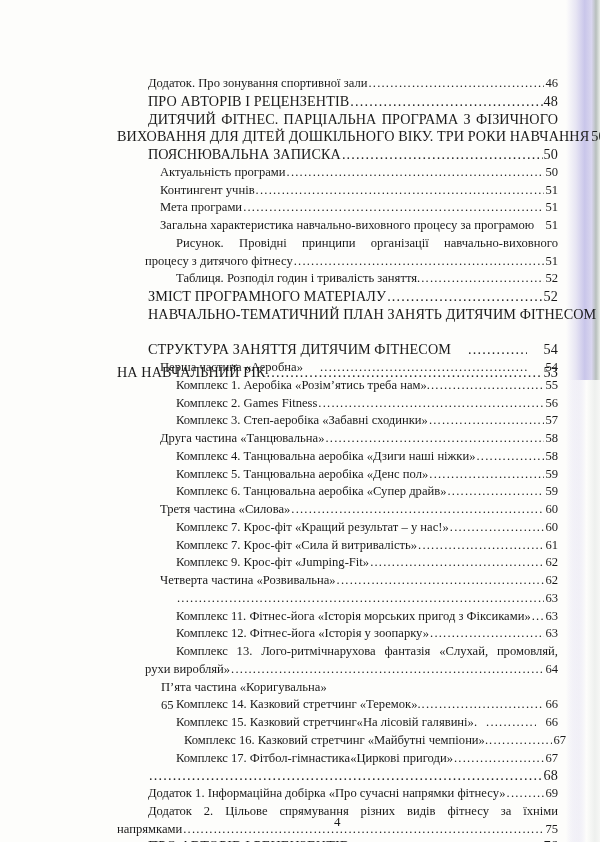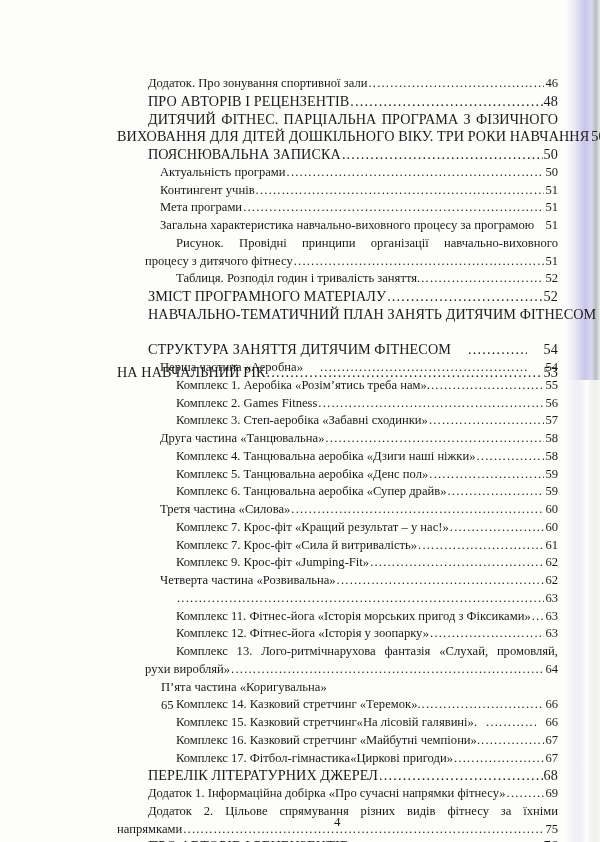--- a/index.html
+++ b/index.html
@@ -214,32 +214,31 @@
     <div class="row small" style="top: 621.25px; left: 176px; width: 382px;">
       <span class="t">Комплекс 14. Казковий стретчинг «Теремок».</span>
       <span class="dots"></span>
       <span class="p">66</span>
     </div>
     <div class="row small" style="top: 639px; left: 176px; width: 382px; gap: 8px;">
       <span class="t">Комплекс 15. Казковий стретчинг«На лісовій галявині».</span>
       <span class="dots"></span>
       <span class="p">66</span>
     </div>
-    <div class="row small" style="top: 656.75px; left: 176px; width: 382px;">
+    <div class="row small" style="top: 656.75px; left: 184px; width: 382px;">
       <span class="t">Комплекс 16. Казковий стретчинг «Майбутні чемпіони».</span>
       <span class="dots"></span>
       <span class="p">67</span>
     </div>
     <div class="row small" style="top: 674.5px; left: 176px; width: 382px;">
       <span class="t">Комплекс 17. Фітбол-гімнастика«Циркові пригоди»</span>
       <span class="dots"></span>
       <span class="p">67</span>
     </div>
     <div class="row caps" style="top: 692.25px; left: 148px; width: 410px;">
-      <span class="t">ПЕРЕЛІК ЛІТЕРАТУРНИХ ДЖЕРЕЛ</span>
       <span class="dots"></span>
       <span class="p">68</span>
     </div>
     <div class="row small" style="top: 710px; left: 148px; width: 410px;">
       <span class="t">Додаток 1. Інформаційна добірка «Про сучасні напрямки фітнесу»</span>
       <span class="dots"></span>
       <span class="p">69</span>
     </div>
     <div class="row small just" style="top: 727.75px; left: 148px; width: 410px;">
       <span class="t">Додаток 2. Цільове спрямування різних видів фітнесу за їхніми</span>

